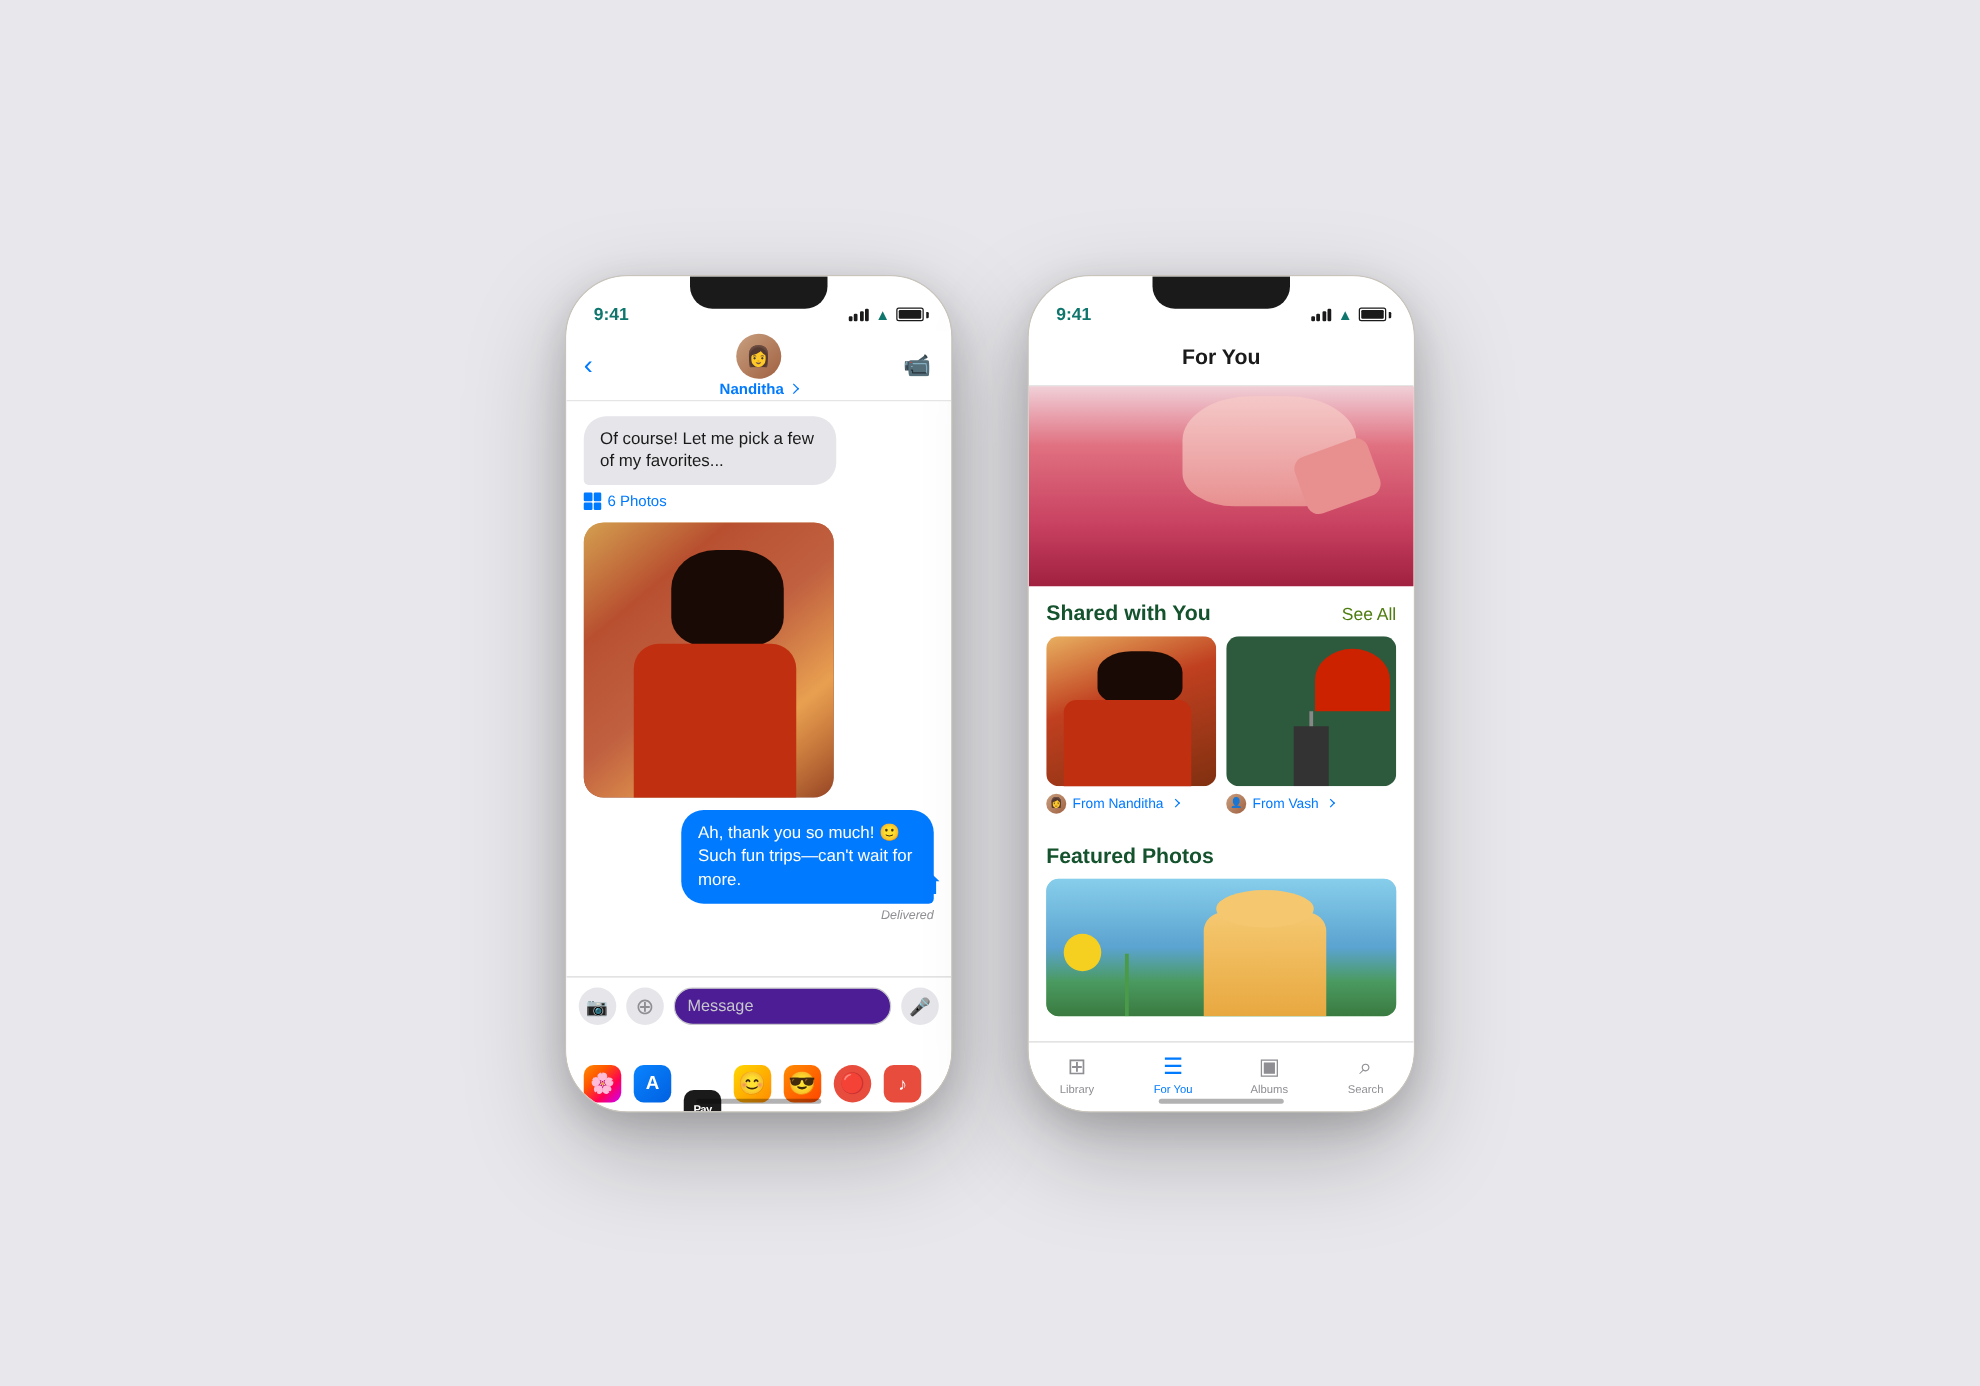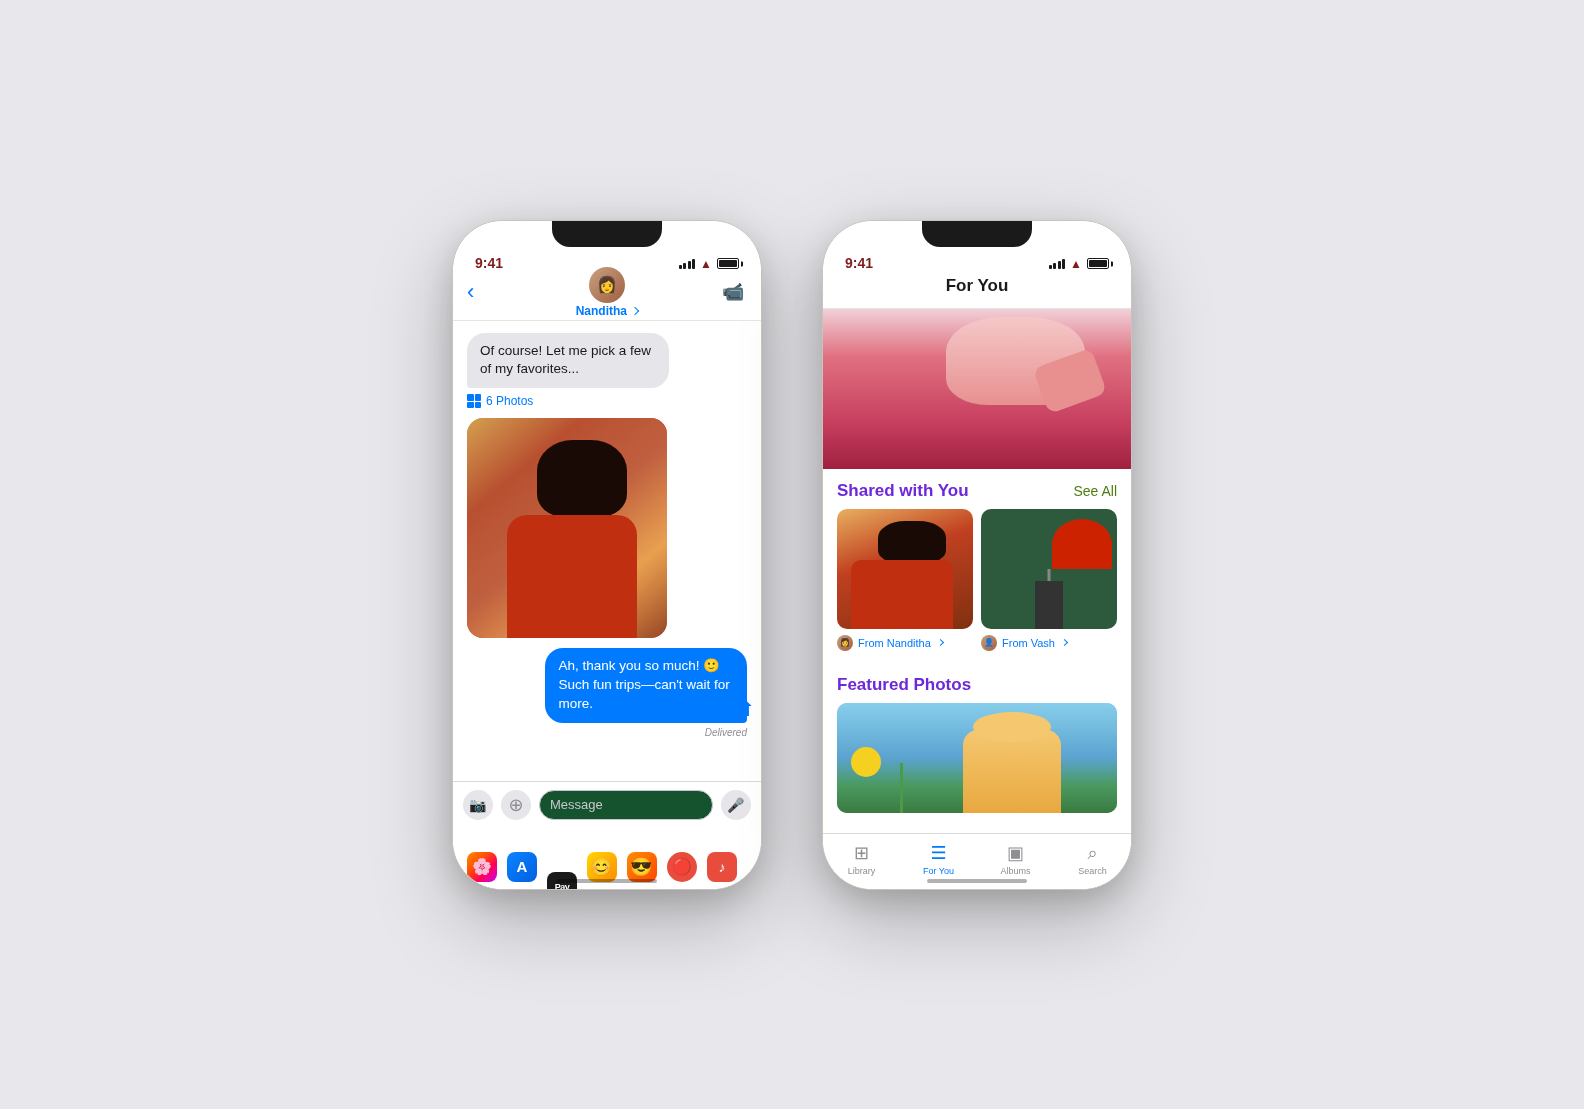--- a/index.html
+++ b/index.html
@@ -77,31 +77,31 @@
       width: 110px;
       height: 26px;
       background: #1a1a1a;
       border-radius: 0 0 18px 18px;
       z-index: 20;
     }
 
     
     .status-bar {
       position: absolute;
-      top: 12px;
+      top: 0;
       left: 0; right: 0;
       height: 44px;
       display: flex;
       align-items: flex-end;
       justify-content: space-between;
       padding: 0 22px 6px;
       z-index: 10;
       font-size: 12px;
       font-weight: 600;
-      color: #7f1d1d;
+      color: #0f766e;
     }
 
     .status-time {
       font-size: 14px;
       font-weight: 700;
     }
 
     .status-icons {
       display: flex;
       align-items: center;
@@ -357,21 +357,21 @@
       justify-content: center;
       font-size: 14px;
       color: #8e8e93;
     }
 
     .message-field {
       flex: 1;
       height: 30px;
       border: 1px solid #c7c7cc;
       border-radius: 16px;
-      background: #14532d;
+      background: #4c1d95;
       padding: 0 10px;
       font-size: 13px;
       color: #8e8e93;
       display: flex;
       align-items: center;
     }
 
     .audio-btn {
       width: 30px;
       height: 30px;
@@ -483,21 +483,21 @@
     .section-header {
       display: flex;
       align-items: center;
       justify-content: space-between;
       padding: 12px 14px 8px;
     }
 
     .section-title {
       font-size: 17px;
       font-weight: 700;
-      color: #6d28d9;
+      color: #14532d;
       text-align: center;
     }
 
     .see-all-btn {
       font-size: 14px;
       color: #4d7c0f;
       font-weight: 400;
     }
 
     .shared-photos-row {

